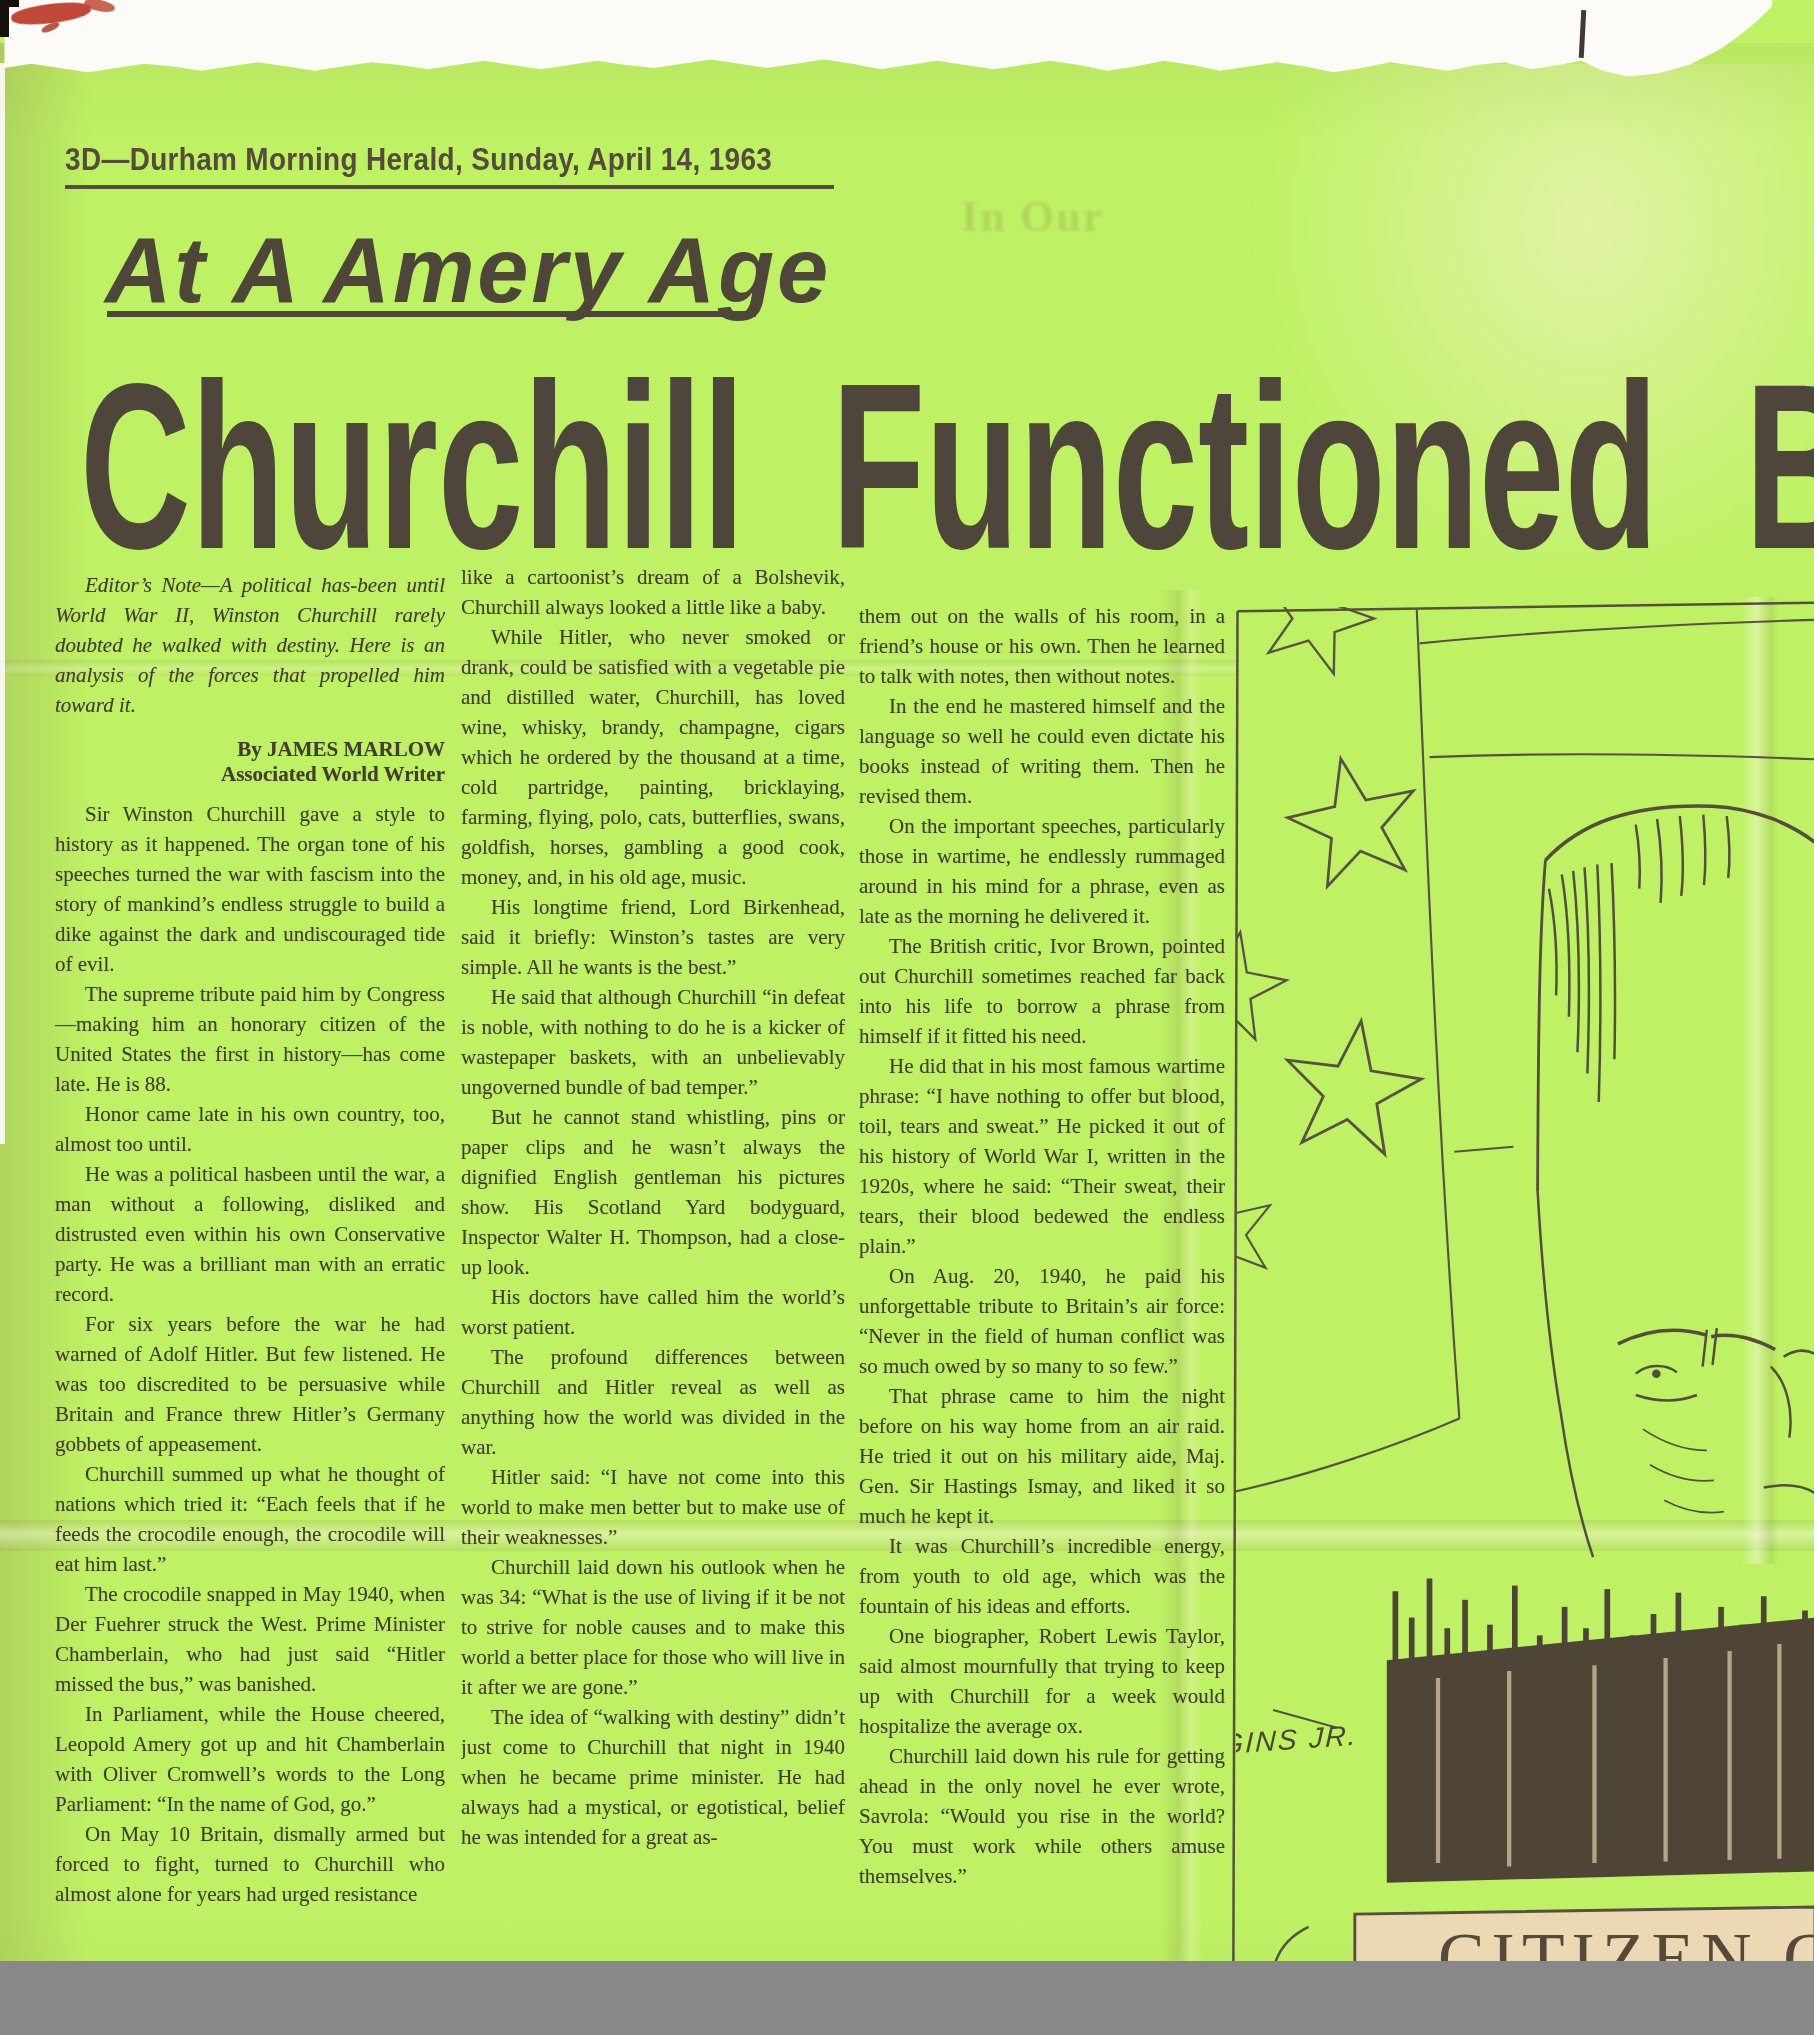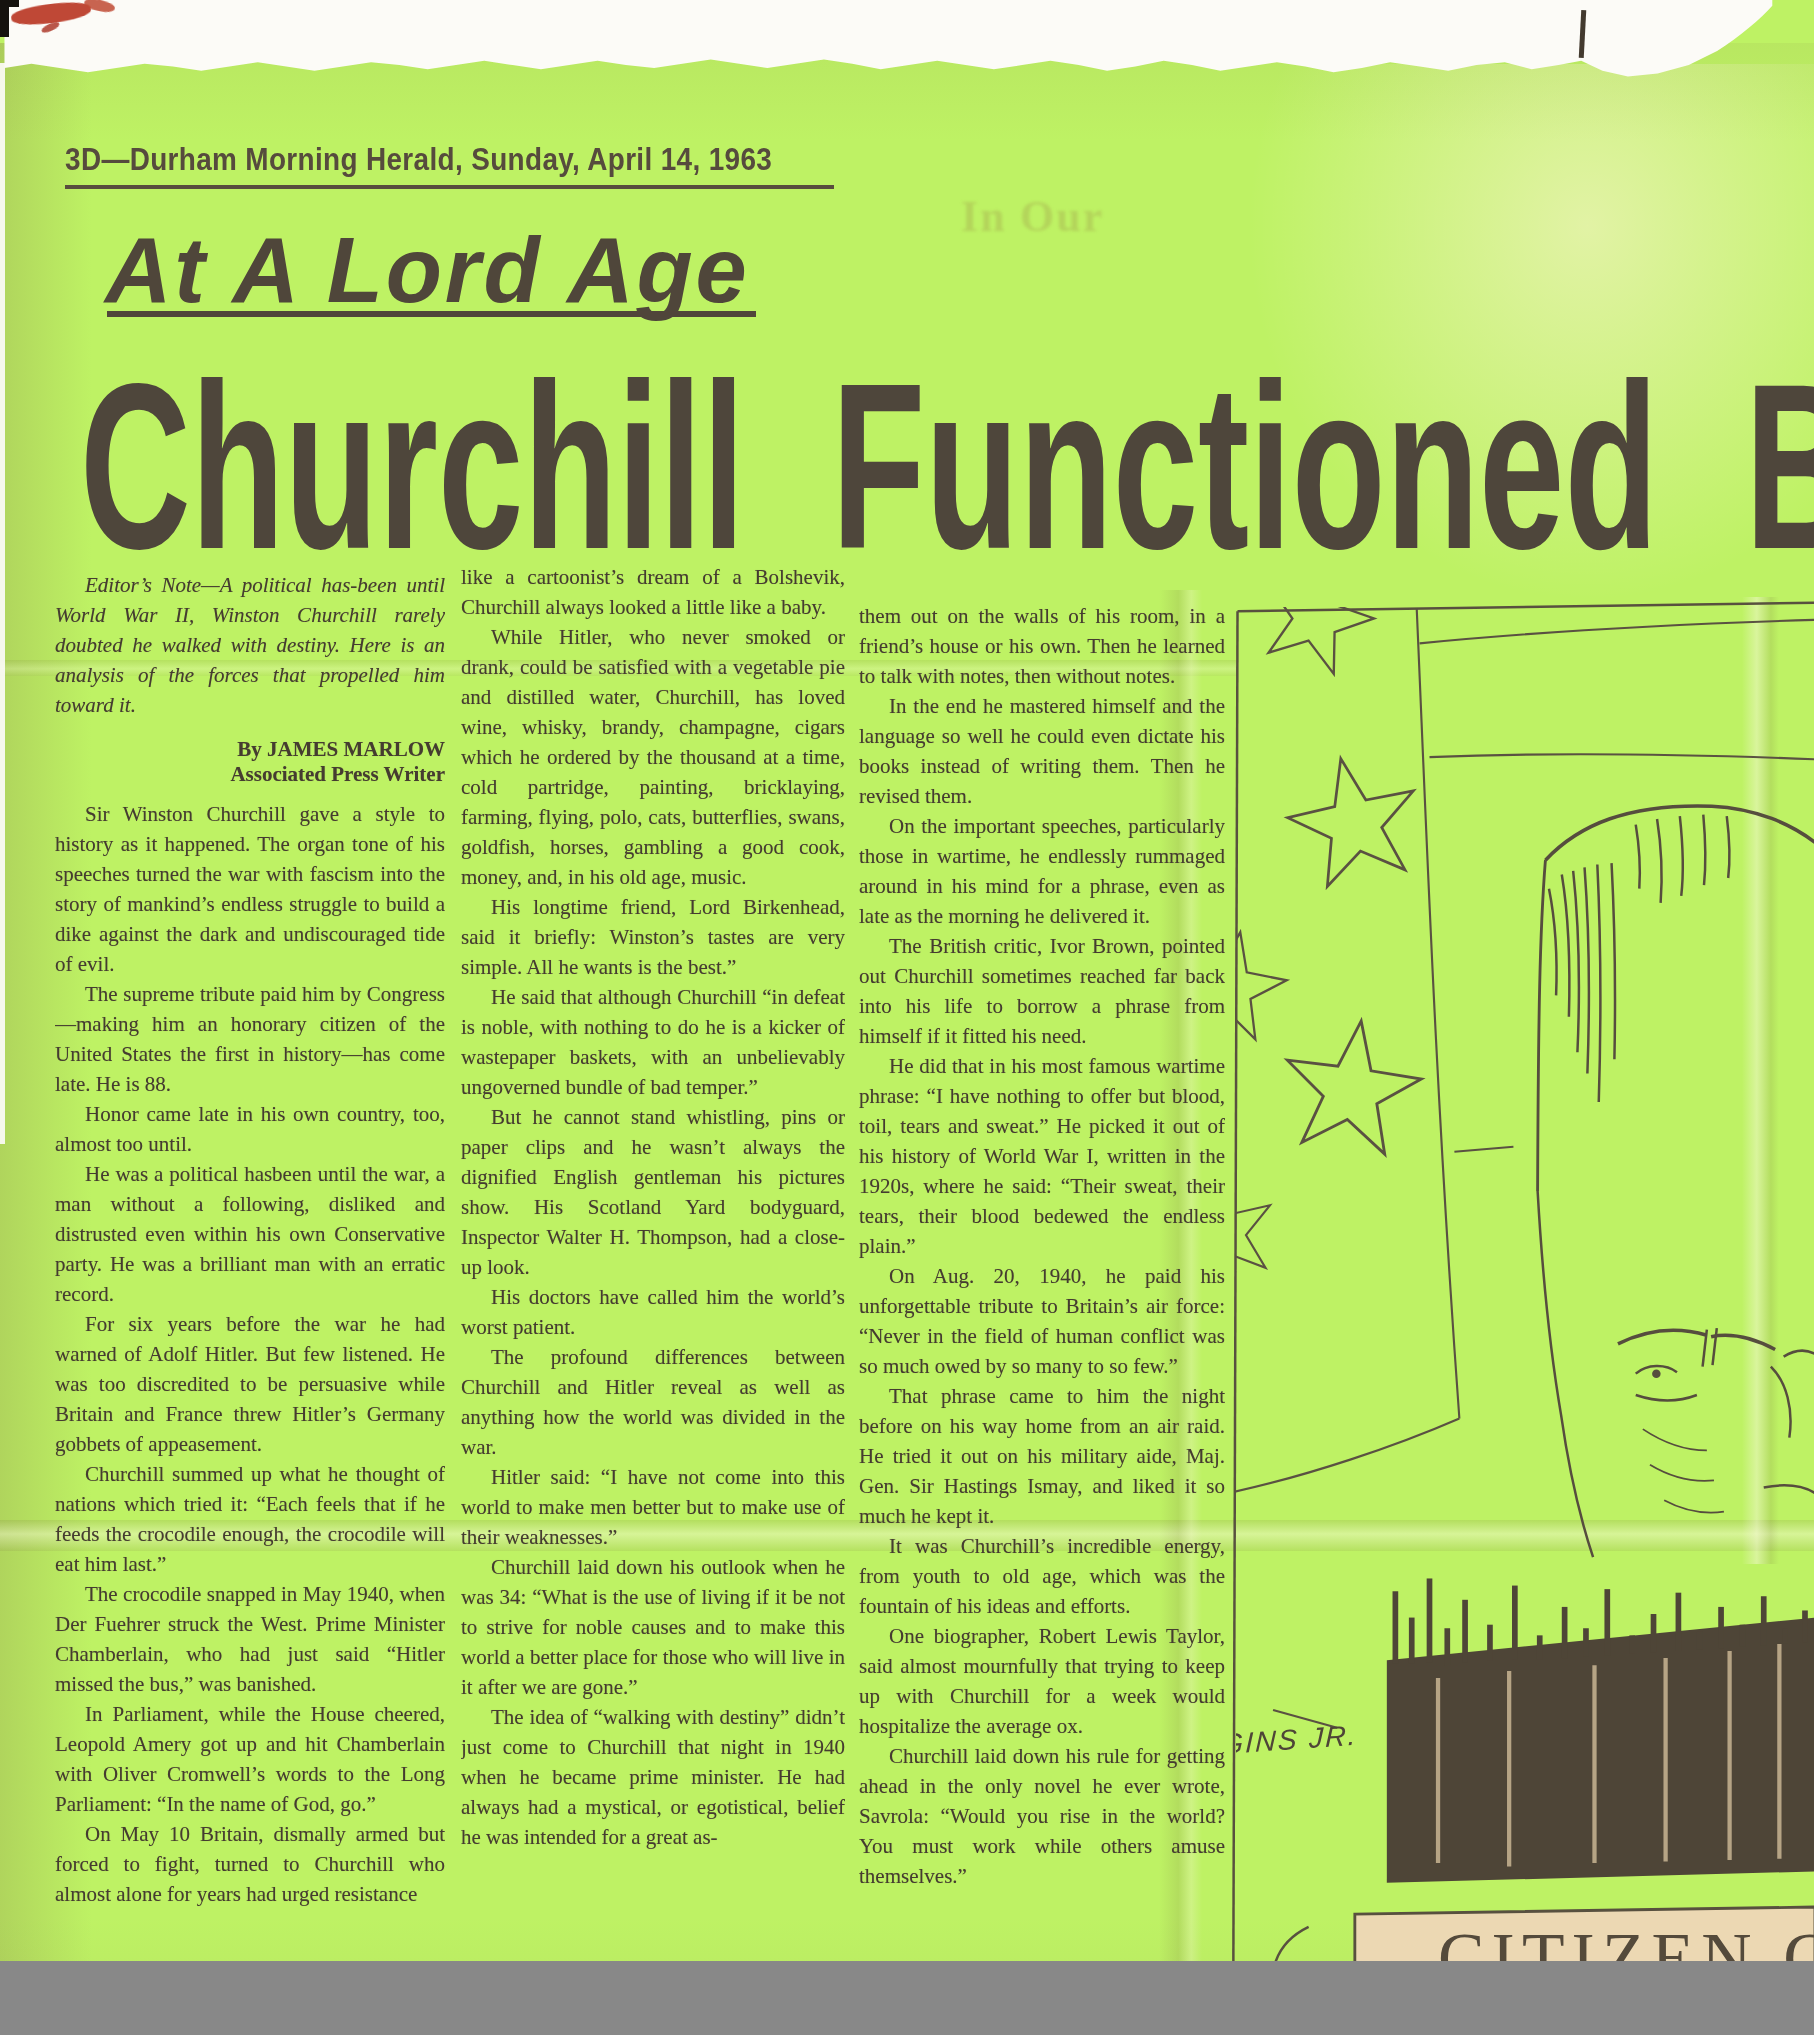--- a/index.html
+++ b/index.html
@@ -73,29 +73,29 @@
   <div class="abs shade-mid"></div>
   <div class="abs crease-h-2"></div>
   <div class="abs crease-h-main"></div>
   <div class="abs crease-v-1"></div>
   <div class="abs crease-v-2"></div>
 
   <div class="abs ghost">In Our</div>
 
   <div class="abs masthead">3D—Durham Morning Herald, Sunday, April 14, 1963</div>
   <div class="abs masthead-rule"></div>
-  <div class="abs kicker">At A Lord Age</div>
+  <div class="abs kicker">At A Amery Age</div>
   <div class="abs kicker-rule"></div>
   <div class="abs headline">Churchill Functioned Be</div>
 
   <section class="col" id="col1">
     <p class="editors-note">Editor’s Note—A political has-been until World War II, Winston Churchill rarely doubted he walked with destiny. Here is an analysis of the forces that propelled him toward it.</p>
     <div class="byline-block">
       <div>By JAMES MARLOW</div>
-      <div>Associated Press Writer</div>
+      <div>Associated World Writer</div>
     </div>
     <div>
         <p class="para">Sir Winston Churchill gave a style to history as it happened. The organ tone of his speeches turned the war with fascism into the story of mankind’s endless struggle to build a dike against the dark and undiscouraged tide of evil.</p>
         <p class="para">The supreme tribute paid him by Congress—making him an honorary citizen of the United States the first in history—has come late. He is 88.</p>
         <p class="para">Honor came late in his own country, too, almost too until.</p>
         <p class="para">He was a political hasbeen until the war, a man without a following, disliked and distrusted even within his own Conservative party. He was a brilliant man with an erratic record.</p>
         <p class="para">For six years before the war he had warned of Adolf Hitler. But few listened. He was too discredited to be persuasive while Britain and France threw Hitler’s Germany gobbets of appeasement.</p>
         <p class="para">Churchill summed up what he thought of nations which tried it: “Each feels that if he feeds the crocodile enough, the crocodile will eat him last.”</p>
         <p class="para">The crocodile snapped in May 1940, when Der Fuehrer struck the West. Prime Minister Chamberlain, who had just said “Hitler missed the bus,” was banished.</p>
         <p class="para">In Parliament, while the House cheered, Leopold Amery got up and hit Chamberlain with Oliver Cromwell’s words to the Long Parliament: “In the name of God, go.”</p>

